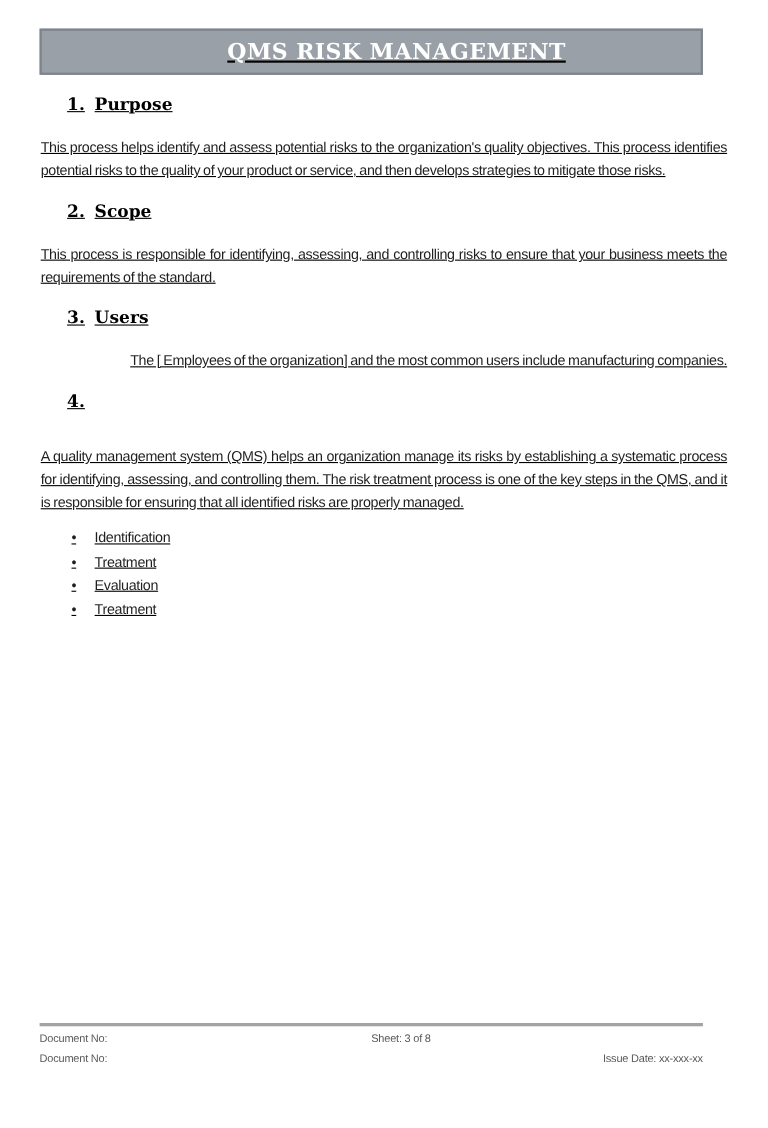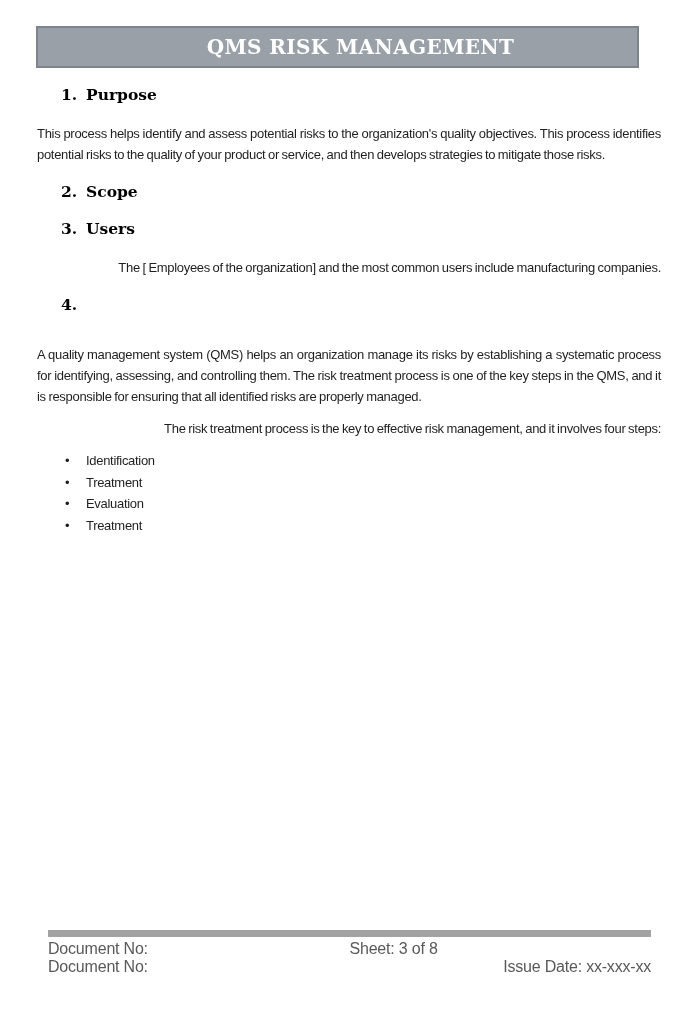--- a/index.html
+++ b/index.html
@@ -4,20 +4,21 @@
 <style>
   * { margin: 0; padding: 0; box-sizing: border-box; }
   html, body { background: #ffffff; }
   .page {
     position: relative;
     width: 698px;
     height: 1025px;
     background: #ffffff;
     font-family: "Liberation Sans", "DejaVu Sans", sans-serif;
     overflow: hidden;
+    text-decoration: underline;
   }
   .banner {
     margin: 26px 0 0 36px;
     width: 603px;
     height: 42px;
     background: #9aa0a8;
     border: 2px solid #7e848c;
     text-align: center;
     text-indent: 46px;
     line-height: 38px;
@@ -70,25 +71,25 @@
     color: #1f1f1f;
   }
   ul.bullets li .dot {
     flex: 0 0 21px;
     width: 21px;
     font-size: 13px;
   }
   .footer {
     position: absolute;
     top: 930px;
-    left: 48px;
+    left: 36px;
     width: 603px;
-    border-top: 7px solid #a3a3a3;
+    border-top: 3px solid #a3a3a3;
     padding-top: 3px;
-    font-size: 16px;
+    font-size: 10px;
     letter-spacing: -0.2px;
     color: #595959;
   }
   .footer .row {
     position: relative;
     height: 18px;
     line-height: 18px;
   }
   .footer .row .center-tab {
     position: absolute;
@@ -117,32 +118,32 @@
     <div class="sec-heading">
       <span class="h-num">1.</span>
       <span class="h-title">Purpose</span>
     </div>
     <p class="just">This process helps identify and assess potential risks to the organization's quality objectives. This process identifies potential risks to the quality of your product or service, and then develops strategies to mitigate those risks.</p>
 
     <div class="sec-heading">
       <span class="h-num">2.</span>
       <span class="h-title">Scope</span>
     </div>
+    <p class="just">This process is responsible for identifying, assessing, and controlling risks to ensure that your business meets the requirements of the standard.</p>
 
     <div class="sec-heading">
       <span class="h-num">3.</span>
       <span class="h-title">Users</span>
     </div>
     <p>The [ Employees of the organization] and the most common users include manufacturing companies.</p>
 
     <div class="sec-heading mb-lg">
       <span class="h-num">4.</span>
     </div>
     <p class="just mb-sm">A quality management system (QMS) helps an organization manage its risks by establishing a systematic process for identifying, assessing, and controlling them. The risk treatment process is one of the key steps in the QMS, and it is responsible for ensuring that all identified risks are properly managed.</p>
-    <p class="mb-sm">The risk treatment process is the key to effective risk management, and it involves four steps:</p>
 
     <ul class="bullets">
       <li>
         <span class="dot">•</span>
         <span>Identification</span>
       </li>
       <li>
         <span class="dot">•</span>
         <span>Treatment</span>
       </li>

